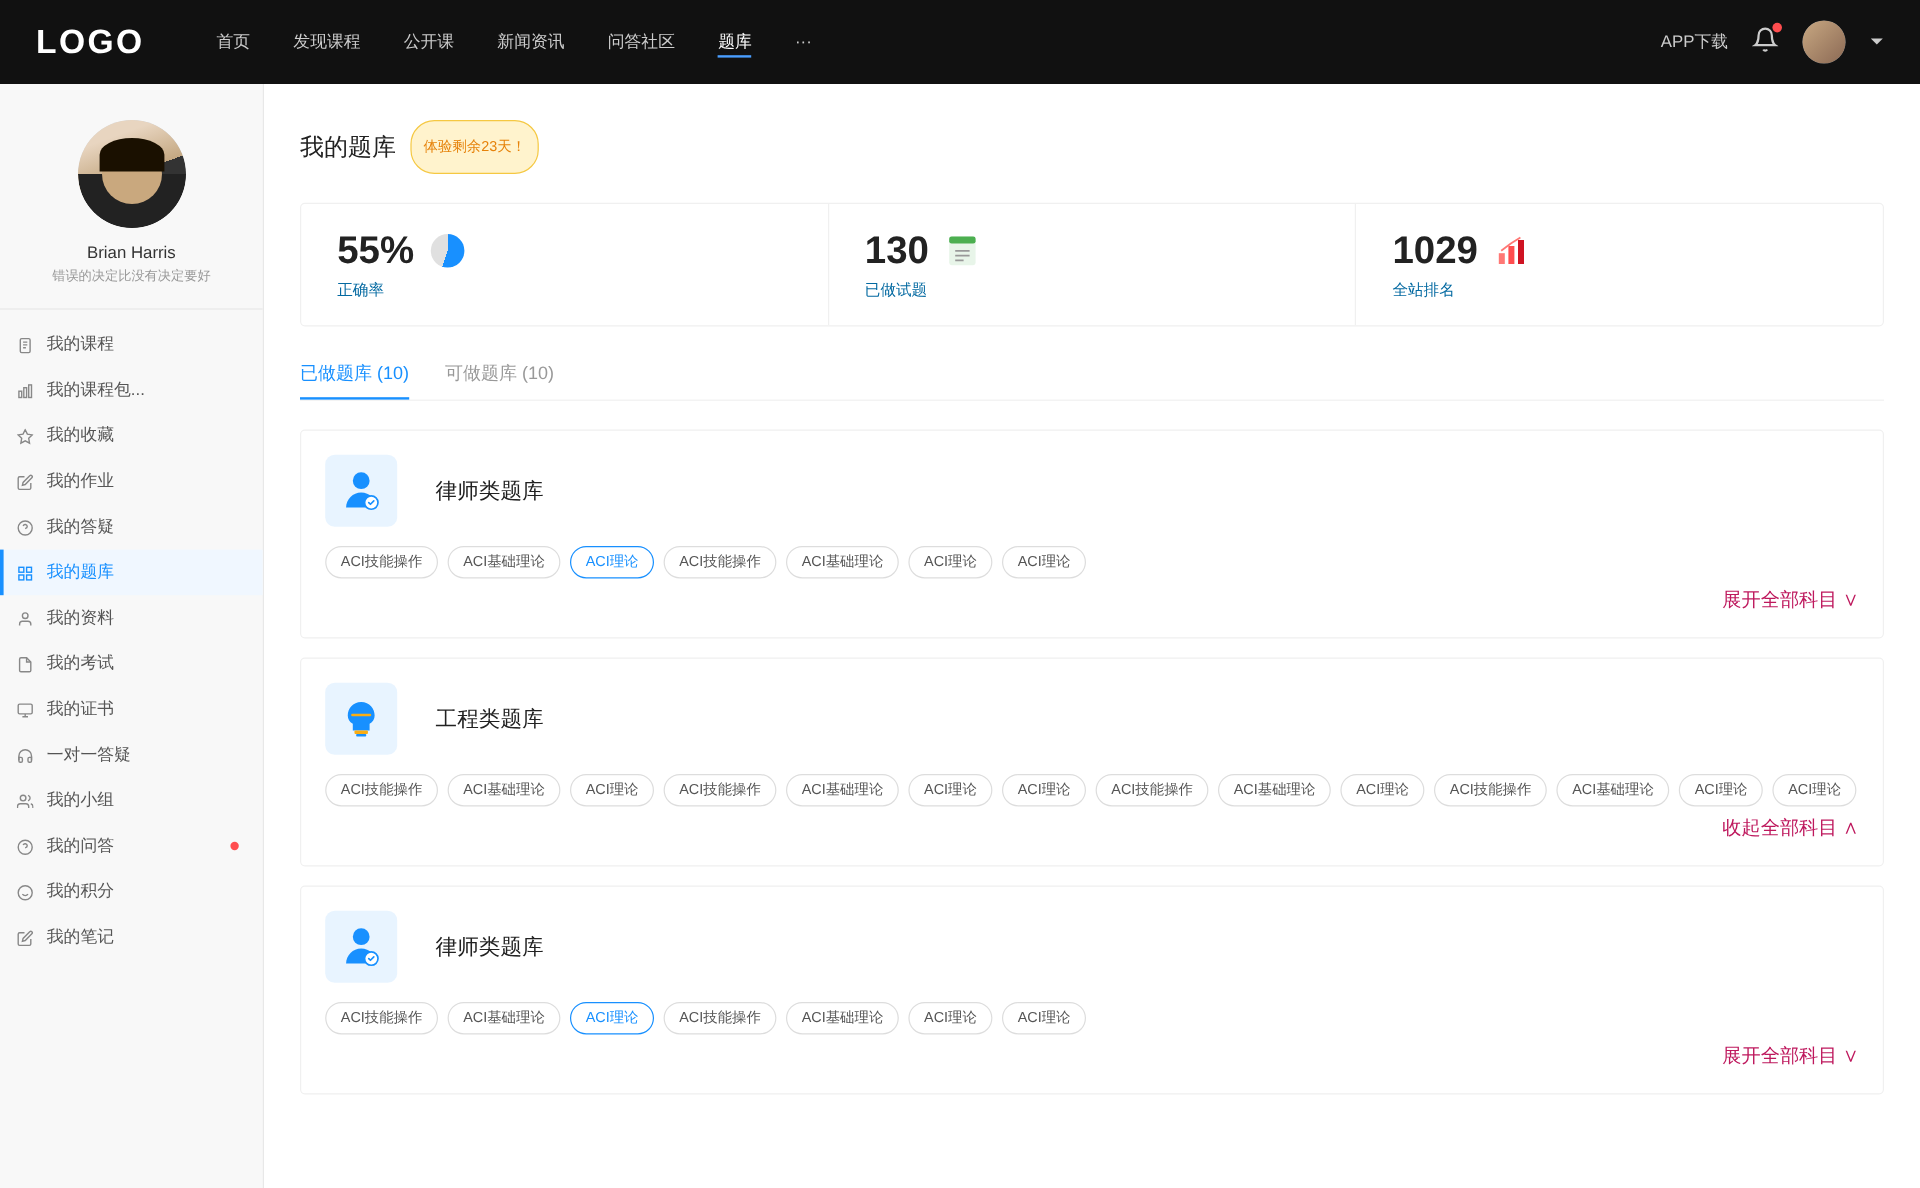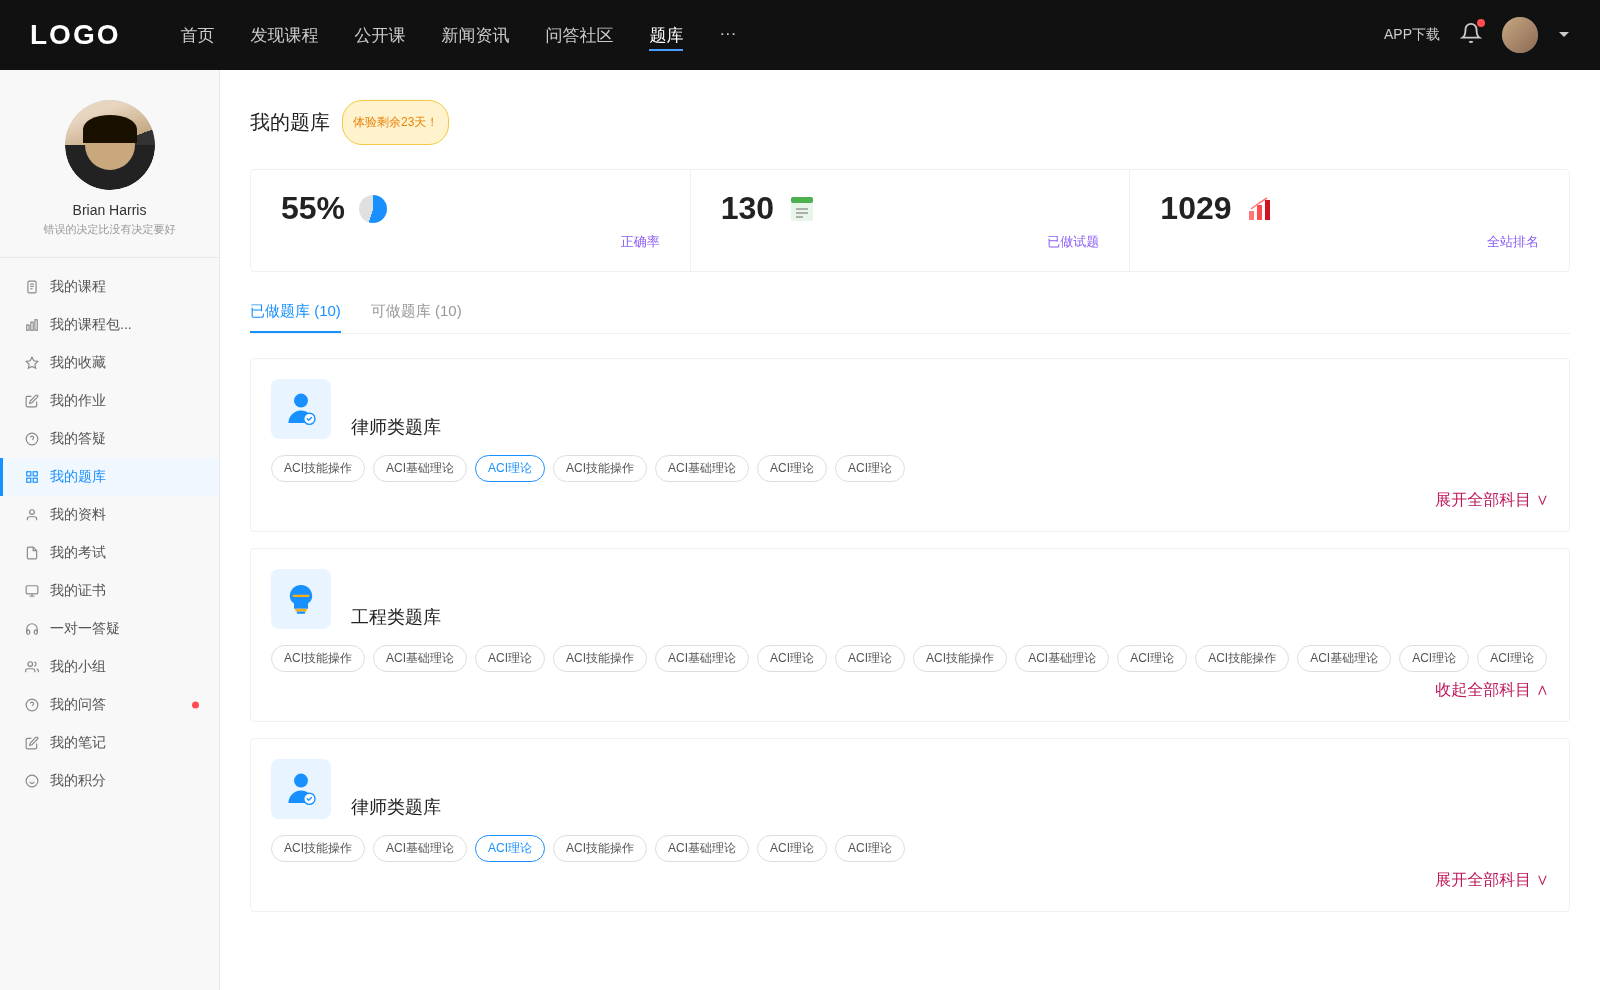--- a/index.html
+++ b/index.html
@@ -24,21 +24,21 @@
       letter-spacing: 2px;
     }
     .navbar-nav {
       display: flex;
       gap: 36px;
       list-style: none;
       flex: 1;
     }
     .navbar-nav li {
       color: #ccc;
-      font-size: 17px;
+      font-size: 14px;
       cursor: pointer;
       padding: 4px 0;
     }
     .navbar-nav li.active {
       color: white;
       border-bottom: 2px solid #4a9eff;
       padding-bottom: 2px;
     }
     .navbar-right {
       display: flex;
@@ -122,22 +122,22 @@
       color: #999;
       text-align: center;
       padding: 0 16px;
     }
     .sidebar-menu {
       list-style: none;
       padding: 0 0 20px 0;
     }
     .sidebar-menu-item {
       display: flex;
-      align-items: center;
-      padding: 10px 24px;
+      align-items: flex-end;
+      padding: 10px 13px;
       font-size: 14px;
       color: #555;
       cursor: pointer;
       gap: 10px;
       position: relative;
     }
     .sidebar-menu-item.active {
       color: #1890ff;
       background: #f0f7ff;
     }
@@ -225,22 +225,21 @@
       color: #222;
     }
     .stat-icon {
       width: 32px; height: 32px;
       display: flex;
       align-items: center;
       justify-content: center;
     }
     .stat-label {
       font-size: 13px;
-      color: #8b5cf6;
-      text-align: right;
+      color: #0369a1;
     }
 
     
     .pie-icon {
       width: 28px; height: 28px;
       border-radius: 50%;
       background: conic-gradient(#1890ff 0% 55%, #e0e0e0 55% 100%);
     }
 
     
@@ -264,22 +263,22 @@
 
     
     .bank-section {
       border: 1px solid #f0f0f0;
       border-radius: 4px;
       margin-bottom: 16px;
       padding: 20px;
     }
     .bank-header {
       display: flex;
-      align-items: flex-end;
-      gap: 20px;
+      align-items: center;
+      gap: 32px;
       margin-bottom: 16px;
     }
     .bank-icon {
       width: 60px; height: 60px;
       border-radius: 8px;
       background: #e8f4ff;
       display: flex;
       align-items: center;
       justify-content: center;
       flex-shrink: 0;
@@ -485,36 +484,36 @@
               <path d="M9.09 9a3 3 0 0 1 5.83 1c0 2-3 3-3 3"></path>
               <line x1="12" y1="17" x2="12.01" y2="17"></line>
             </svg>
         </span>
         <span>我的问答</span>
         <span class="menu-dot"></span>
       </li>
       <li class="sidebar-menu-item">
         <span class="menu-icon">
           <svg width="14" height="14" viewBox="0 0 24 24" fill="none" stroke="#888" stroke-width="2">
-              <path d="M11 4H4a2 2 0 0 0-2 2v14a2 2 0 0 0 2 2h14a2 2 0 0 0 2-2v-7"></path>
-              <path d="M18.5 2.5a2.121 2.121 0 0 1 3 3L12 15l-4 1 1-4 9.5-9.5z"></path>
-            </svg>
-        </span>
-        <span>我的笔记</span>
-      </li>
-      <li class="sidebar-menu-item">
-        <span class="menu-icon">
-          <svg width="14" height="14" viewBox="0 0 24 24" fill="none" stroke="#888" stroke-width="2">
               <circle cx="12" cy="12" r="10"></circle>
               <path d="M8 14s1.5 2 4 2 4-2 4-2"></path>
               <line x1="9" y1="9" x2="9.01" y2="9"></line>
               <line x1="15" y1="9" x2="15.01" y2="9"></line>
             </svg>
         </span>
         <span>我的积分</span>
+      </li>
+      <li class="sidebar-menu-item">
+        <span class="menu-icon">
+          <svg width="14" height="14" viewBox="0 0 24 24" fill="none" stroke="#888" stroke-width="2">
+              <path d="M11 4H4a2 2 0 0 0-2 2v14a2 2 0 0 0 2 2h14a2 2 0 0 0 2-2v-7"></path>
+              <path d="M18.5 2.5a2.121 2.121 0 0 1 3 3L12 15l-4 1 1-4 9.5-9.5z"></path>
+            </svg>
+        </span>
+        <span>我的笔记</span>
       </li>
     </ul>
   </aside>
 
   <main class="main">
 
     <div class="page-header">
       <span class="page-title">我的题库</span>
       <span class="trial-badge">体验剩余23天！</span>
     </div>

